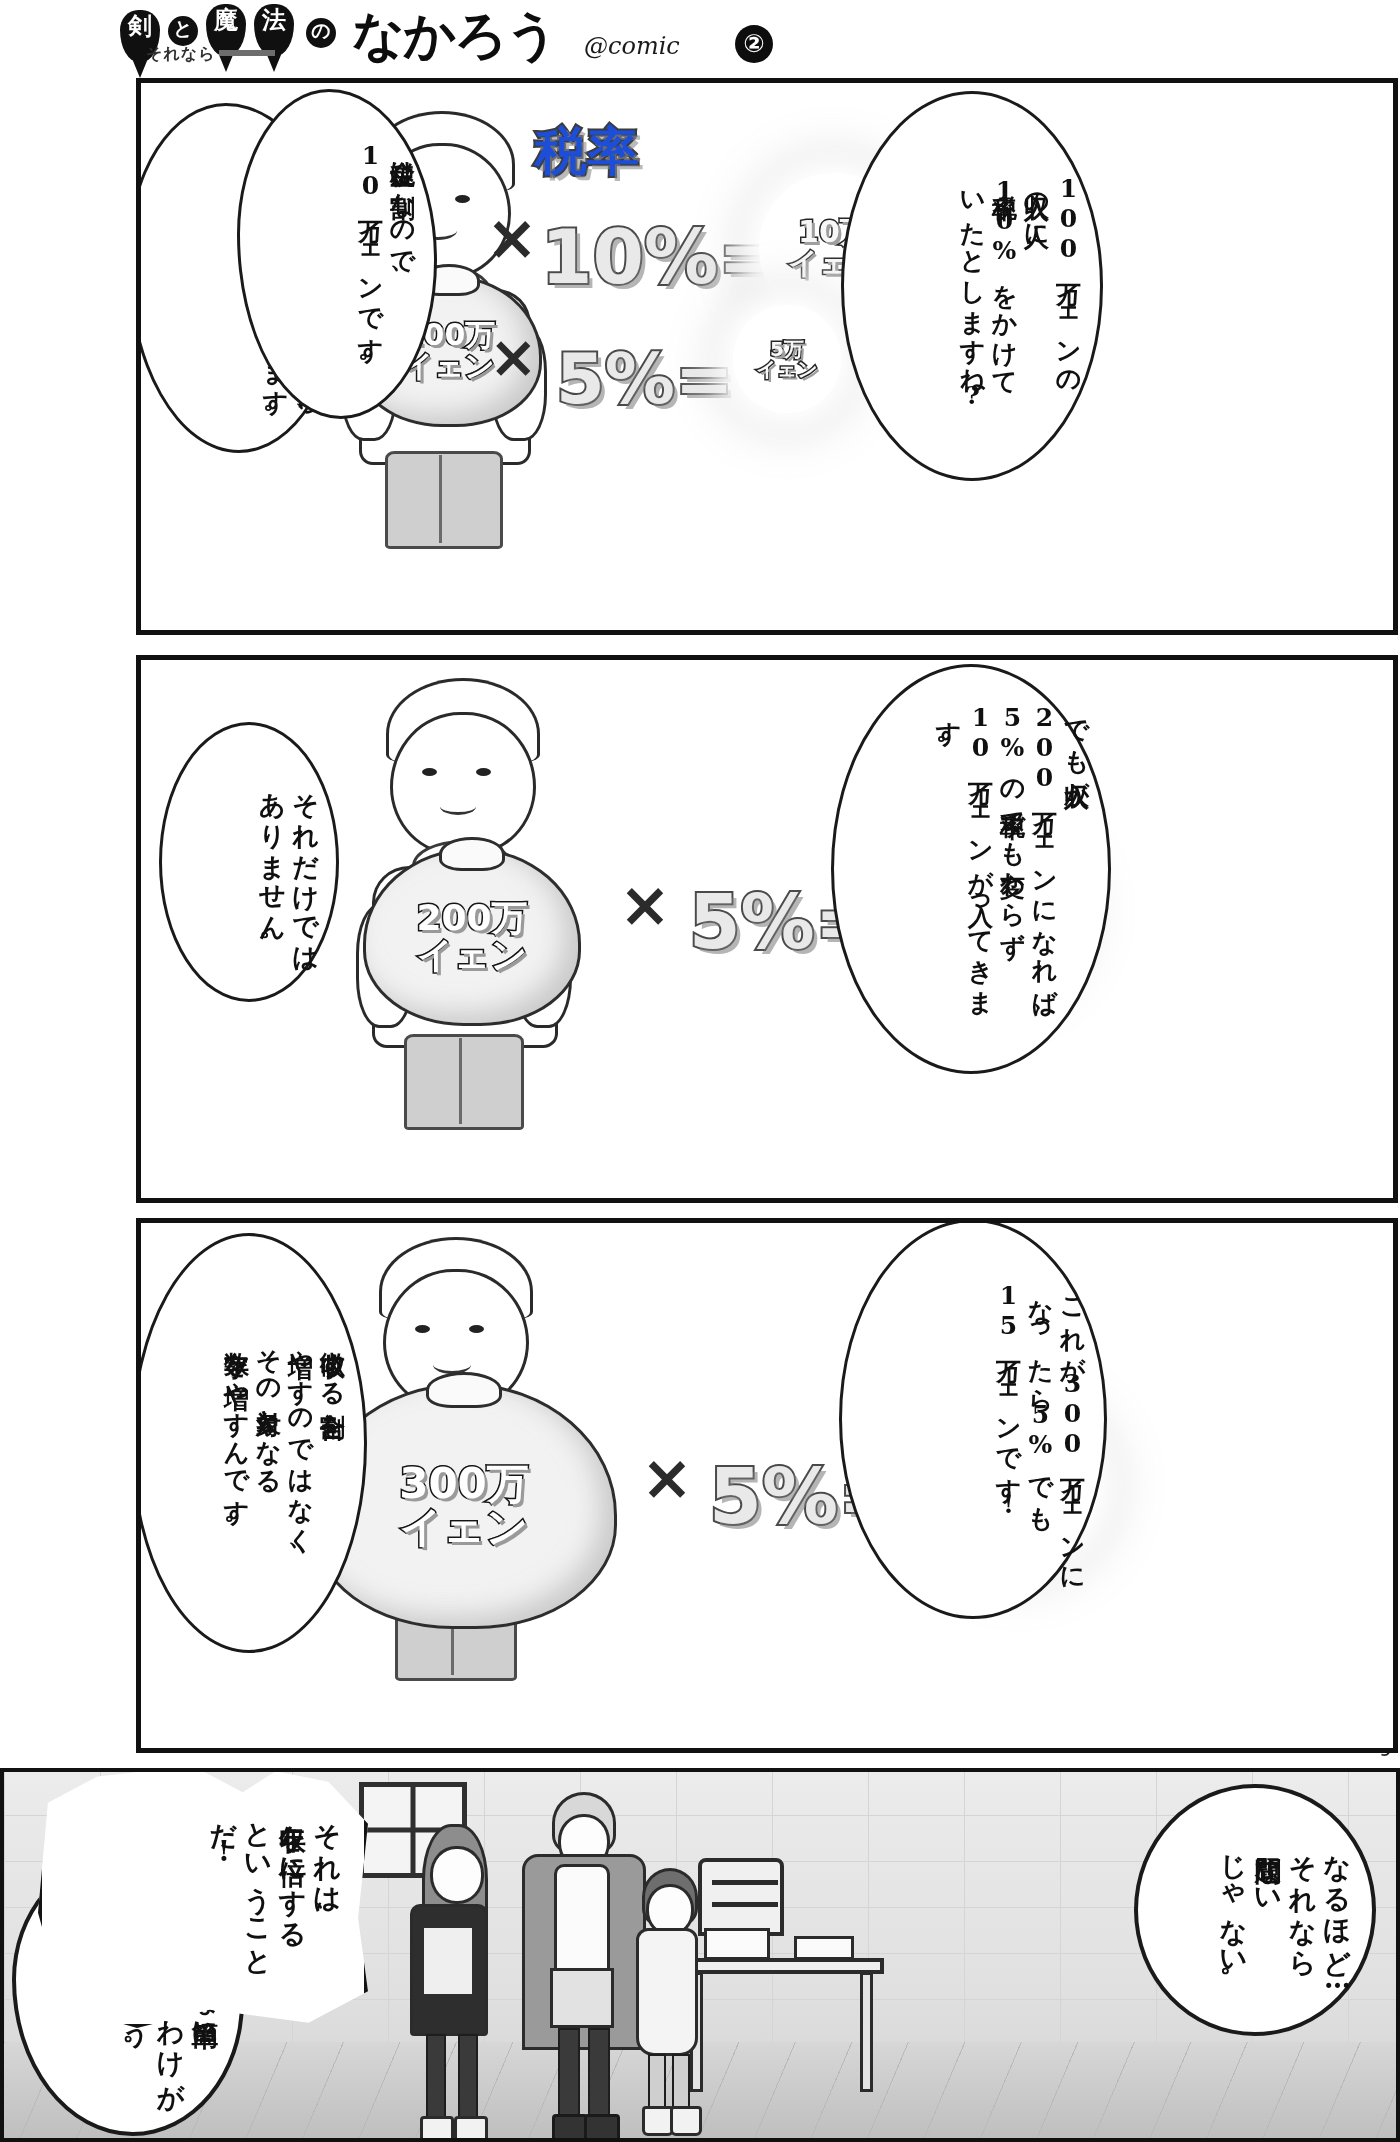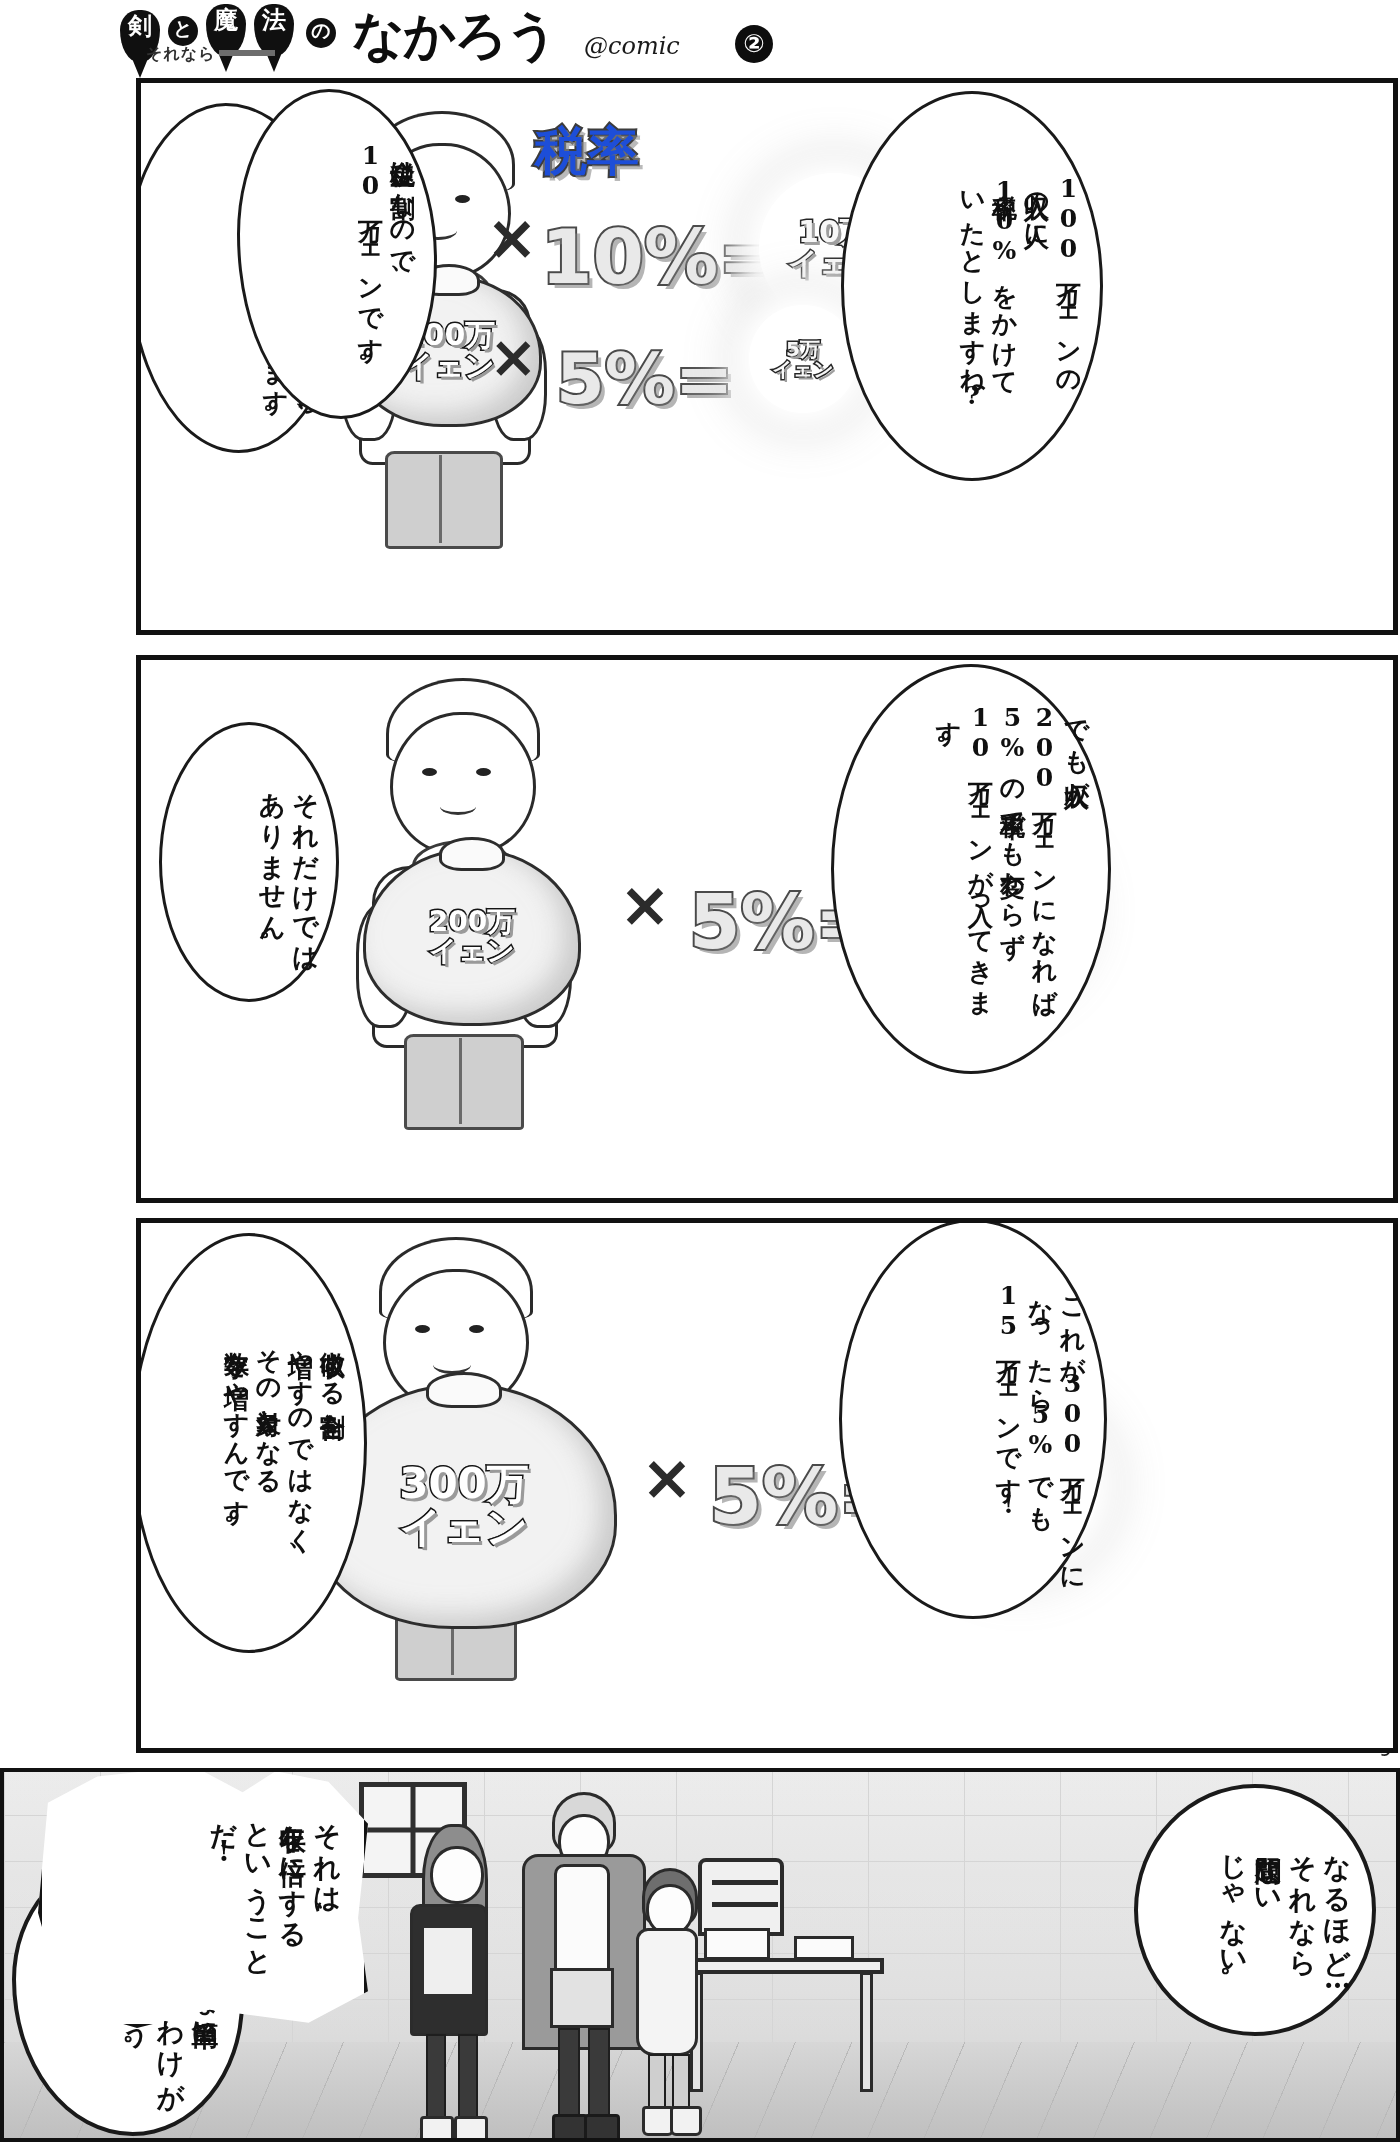--- a/index.html
+++ b/index.html
@@ -495,21 +495,21 @@
     <div class="bigpct" style="left:400px; top:108px; font-size:74px;">10%=</div>
     <div class="resultball" style="left:618px; top:90px; width:150px; height:150px;">
       <div class="rb-txt" style="font-size:30px;">
         <span class="l1">10万</span>
         <span class="l2">イェン</span>
       </div>
     </div>
 
     <div class="mathsym" style="left:348px; top:240px; font-size:58px;">×</div>
     <div class="bigpct" style="left:415px; top:232px; font-size:70px;">5%=</div>
-    <div class="resultball" style="left:608px; top:222px; width:108px; height:108px;">
+    <div class="resultball" style="left:592px; top:222px; width:108px; height:108px;">
       <div class="rb-txt" style="font-size:20px;">
         <span class="l1">5万</span>
         <span class="l2">イェン</span>
       </div>
     </div>
 
     <div class="bubble cloud" style="left:-14px; top:20px; width:215px; height:350px;">
       <div class="vtext" style="font-size:25px; padding:28px 16px 22px 14px;">これを5%にしたら、
 5万イェンになります。</div>
     </div>
@@ -536,21 +536,21 @@
       <div class="collar" style="left:56px; top:168px; width:96px; height:46px;"></div>
       <div class="body" style="left:16px; top:194px; width:180px; height:176px;"></div>
       <div class="arm" style="left:0px;   top:232px; width:52px; height:118px;"></div>
       <div class="arm" style="left:158px; top:232px; width:52px; height:118px;"></div>
       <div class="legs" style="left:48px; top:362px; width:114px; height:90px;"></div>
       <div class="legsplit" style="left:103px; top:366px; height:86px;"></div>
     </div>
 
     <div class="bag" style="left:222px; top:188px; width:212px; height:172px;">
       <div class="knot" style="width:60px; height:28px;"></div>
-      <div class="bag-label outline-txt" style="font-size:28px;">
+      <div class="bag-label outline-txt" style="font-size:36px;">
         <span class="l1">200万</span>
         <span class="l2">イェン</span>
       </div>
     </div>
 
     <div class="mathsym" style="left:478px; top:208px; font-size:62px;">×</div>
     <div class="bigpct" style="left:548px; top:196px; font-size:74px;">5%=</div>
     <div class="resultball" style="left:772px; top:172px; width:156px; height:156px;">
       <div class="rb-txt" style="font-size:31px;">
         <span class="l1">10万</span>

